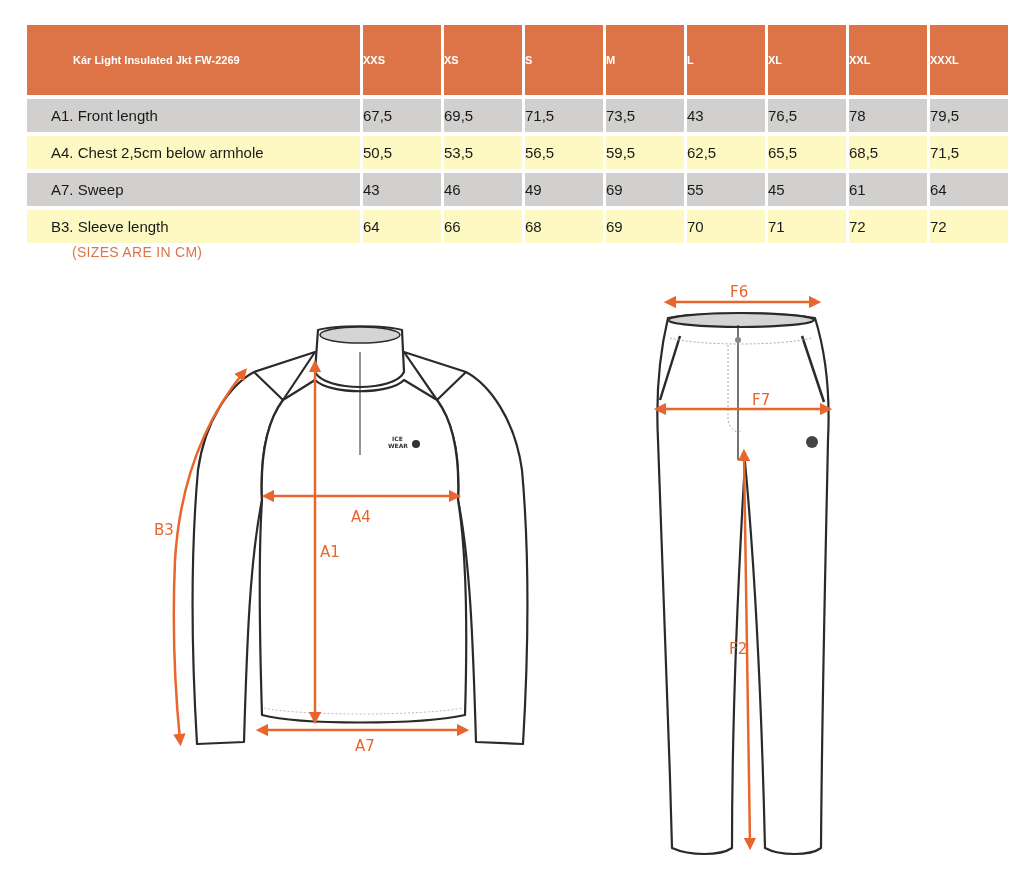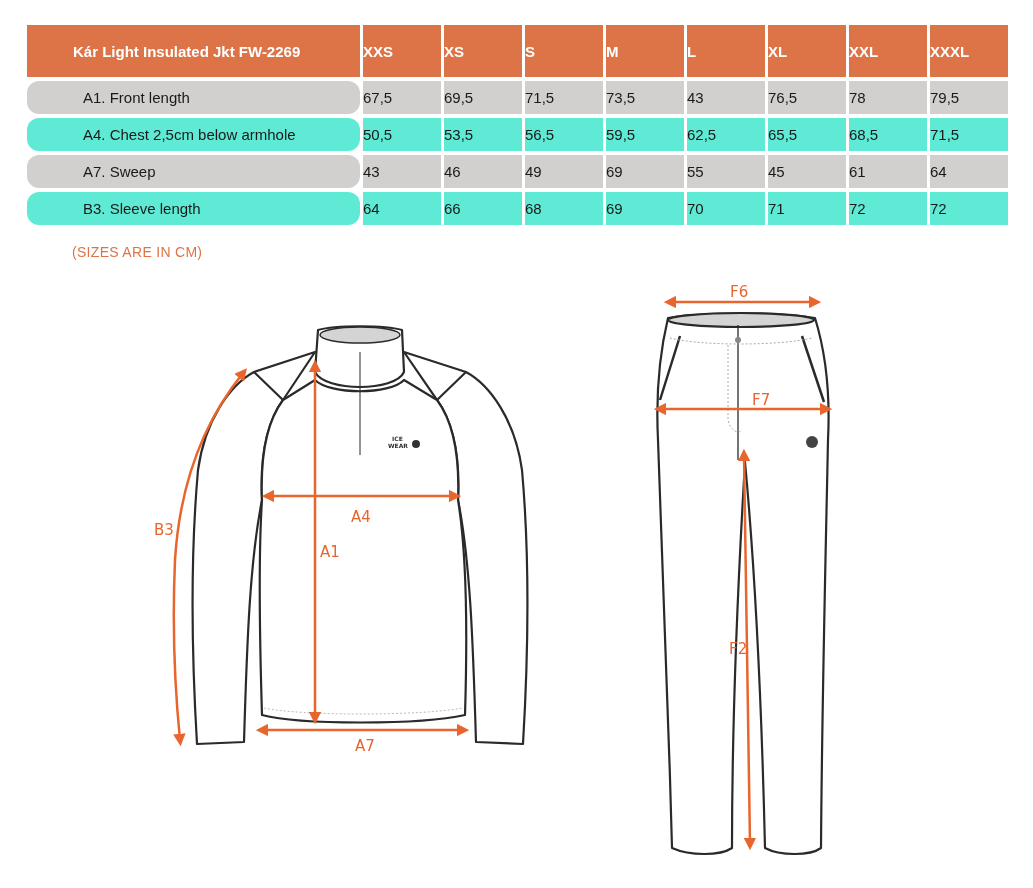--- a/index.html
+++ b/index.html
@@ -1,25 +1,25 @@
 <!DOCTYPE html>
 <html><head>
 <meta charset="utf-8">
 <style>
   html, body { margin:0; padding:0; background:#ffffff; }
   body { width:1033px; height:888px; position:relative; overflow:hidden;
          font-family:"Liberation Sans", "DejaVu Sans", sans-serif; color:#1a1a1a; }
   .size-table { position:absolute; left:27px; top:25px; border-collapse:separate; border-spacing:3px 4px; margin:-4px -3px; }
   .size-table th, .size-table td { padding:0; text-align:left; font-size:15px; }
-  .size-table th { background:#dc7447; color:#ffffff; font-weight:bold; height:52px; width:78px; font-size:15px; }
+  .size-table th { background:#dc7447; color:#ffffff; font-weight:bold; height:70px; width:78px; font-size:11px; }
   .size-table th.first { width:333px; text-align:left; padding-left:46px; box-sizing:border-box; }
   .size-table td { height:33px; }
-  .size-table td.first { text-align:left; padding-left:56px;border-radius:12px; }
+  .size-table td.first { text-align:left; padding-left:24px; }
   .size-table tr.odd td { background:#d1d0ce; }
-  .size-table tr.even td { background:#5eead4; }
+  .size-table tr.even td { background:#fef9c3; }
   .note { position:absolute; left:72px; top:244px; font-size:14px; color:#dc7447; letter-spacing:0.3px; }
   svg.diagram { position:absolute; left:0; top:0; }
   .lbl { font-family:"DejaVu Sans", sans-serif; font-size:15px; fill:#e8662e; }
 </style>
 </head>
 <body>
 
 <table class="size-table">
   <thead>
     <tr>

